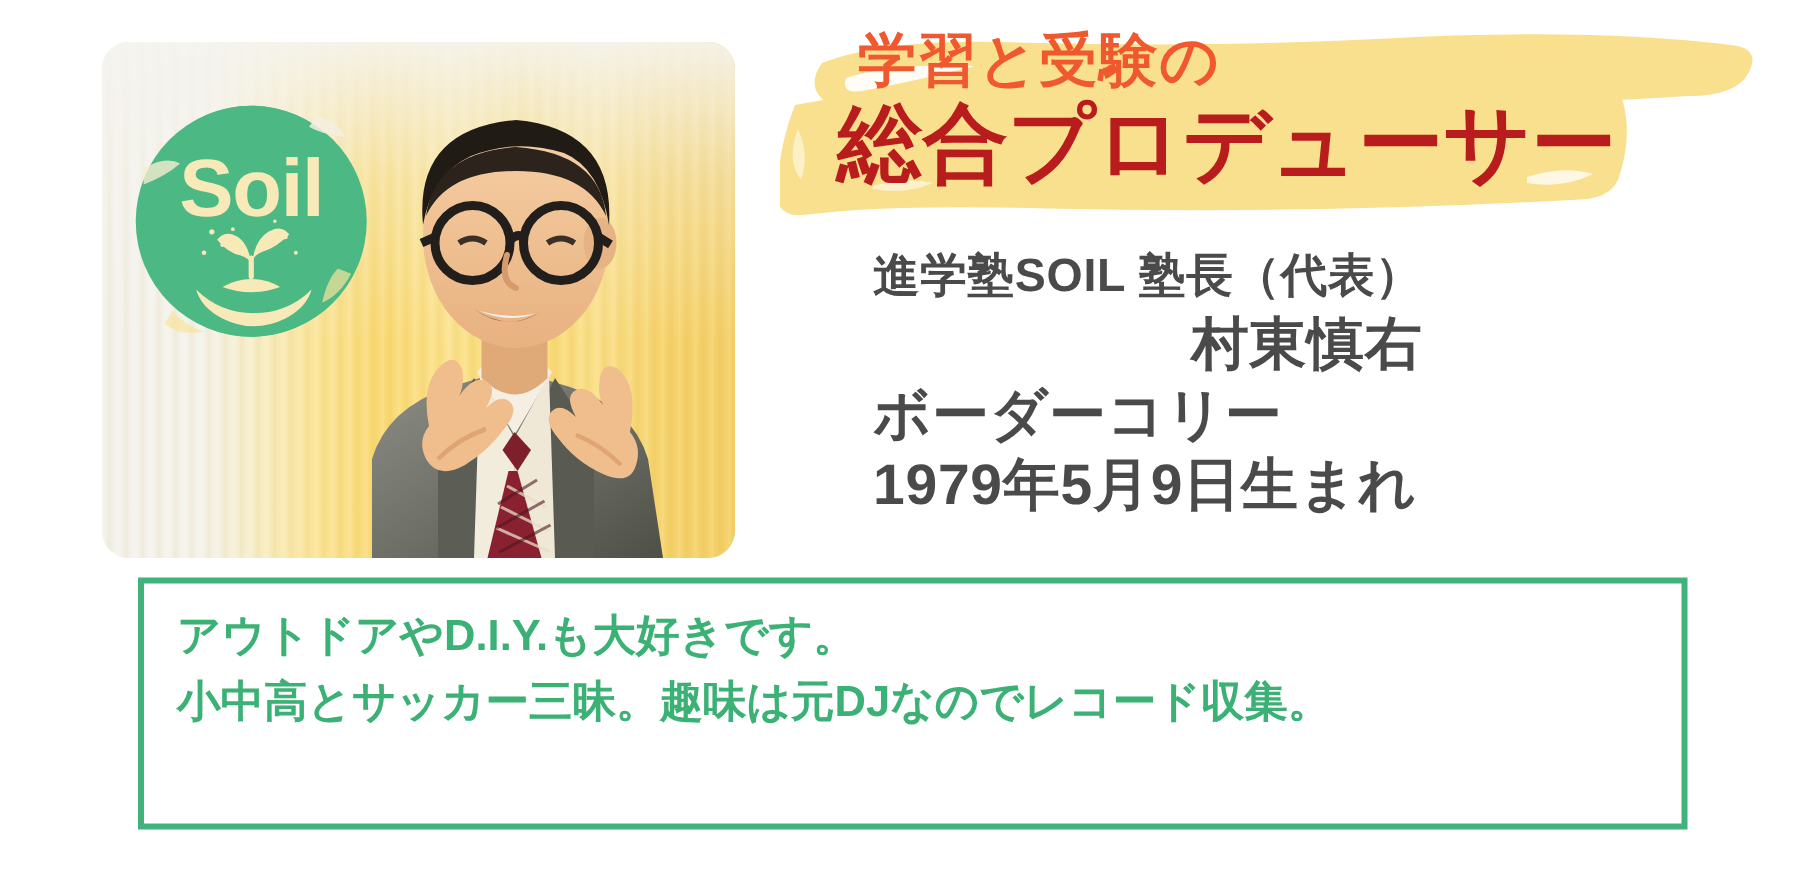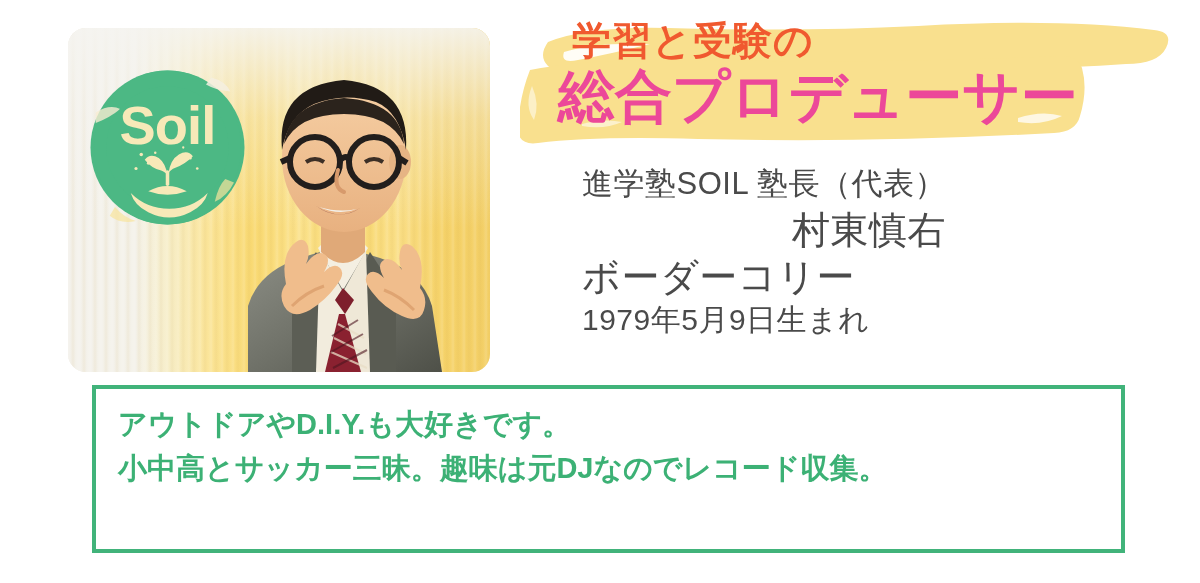--- a/index.html
+++ b/index.html
@@ -107,39 +107,39 @@
     letter-spacing: 1px;
     white-space: nowrap;
     line-height: 1;
   }
   .headline-large {
     position: absolute;
     left: 38px;
     top: 60px;
     font-size: 57px;
     font-weight: bold;
-    color: #ec4899;
+    color: #b91c1c;
     letter-spacing: 0px;
     white-space: nowrap;
     line-height: 1;
   }
 
   
   .profile {
     position: absolute;
     left: 582px;
     top: 168px;
     color: #4a4a4a;
-    font-weight: normal;
+    font-weight: bold;
   }
   .profile-line { white-space: nowrap; line-height: 1.0; }
   .profile-role   { font-size: 31px; margin-bottom: 12px; letter-spacing: 0.5px; }
   .profile-name   { font-size: 38px; margin-bottom: 9px; letter-spacing: 0.5px; text-align: right; }
   .profile-school { font-size: 38px; margin-bottom: 9px; letter-spacing: 0.5px; }
-  .profile-birth  { font-size: 30px; letter-spacing: 0.5px; }
+  .profile-birth  { font-size: 38px; letter-spacing: 0.5px; }
 
   
   .green-box {
     position: absolute;
     left: 92px;
     top: 385px;
     width: 1033px;
     height: 168px;
     border: 4px solid #41b37a;
     box-sizing: border-box;

